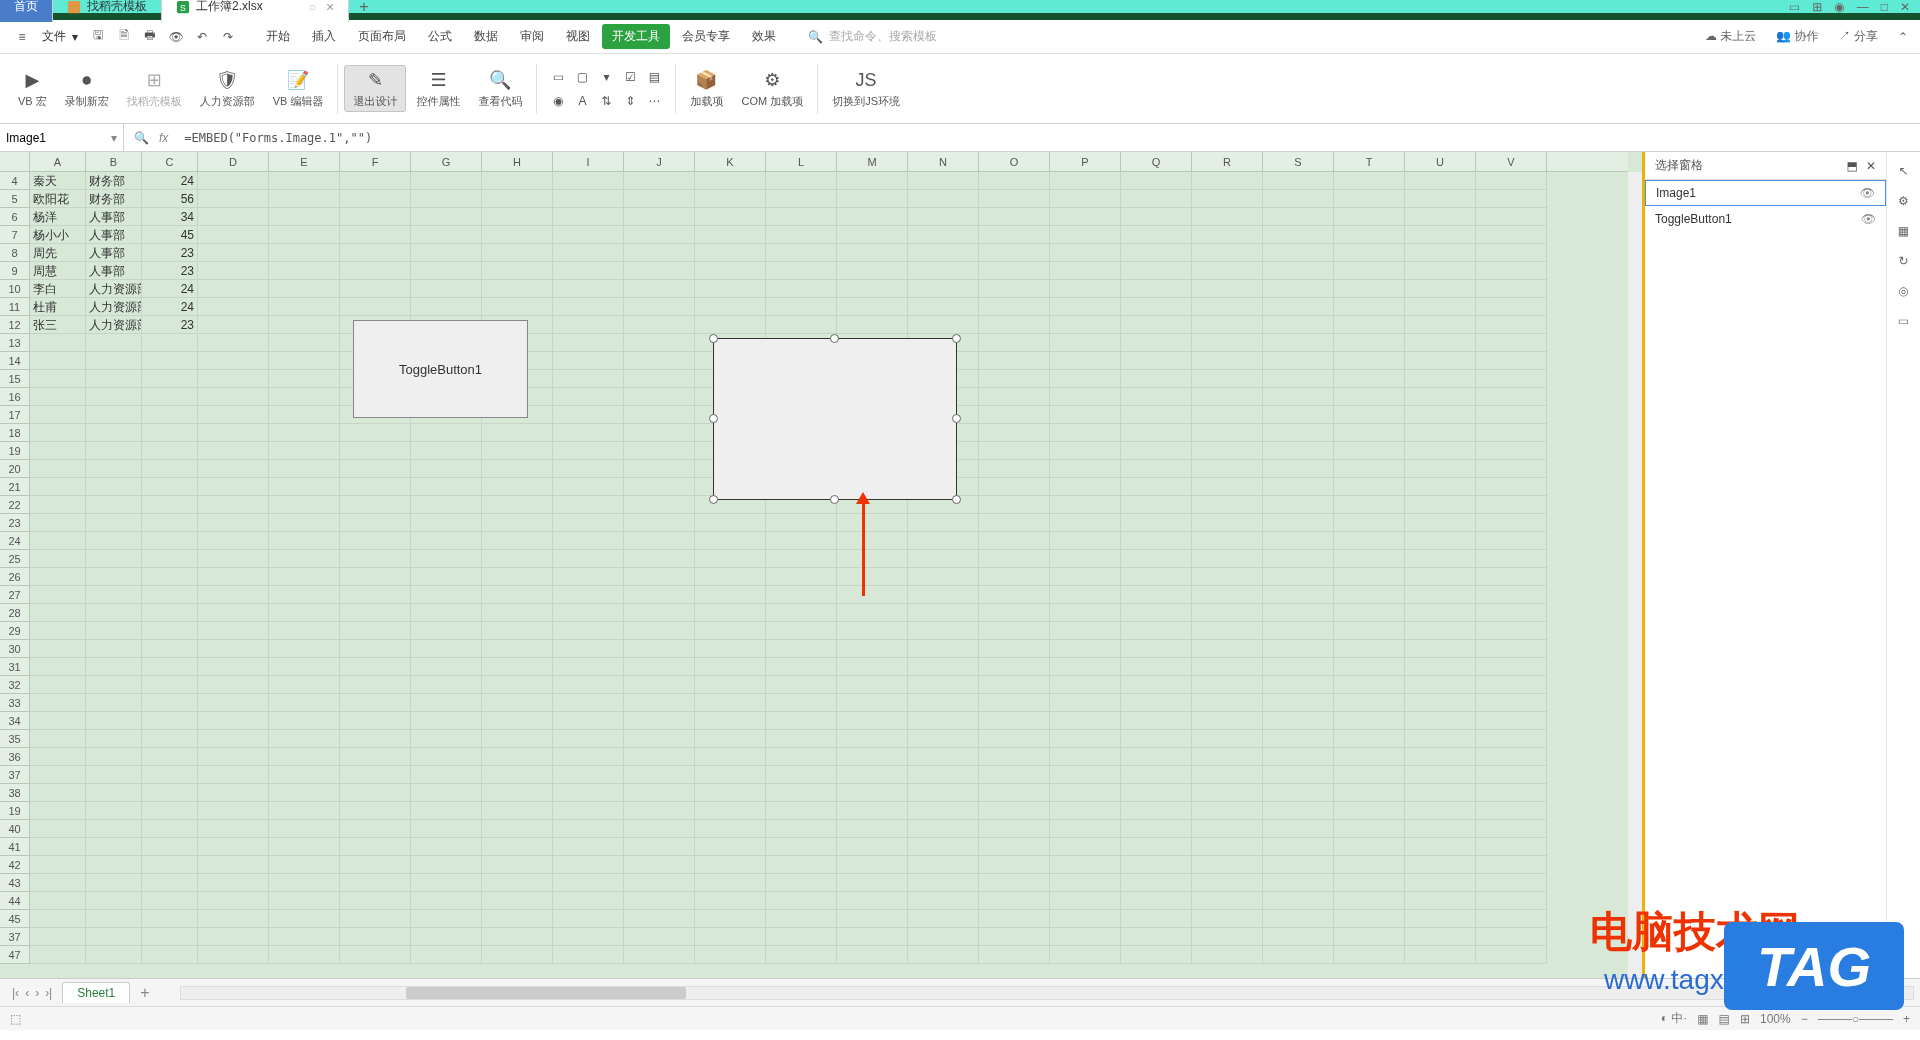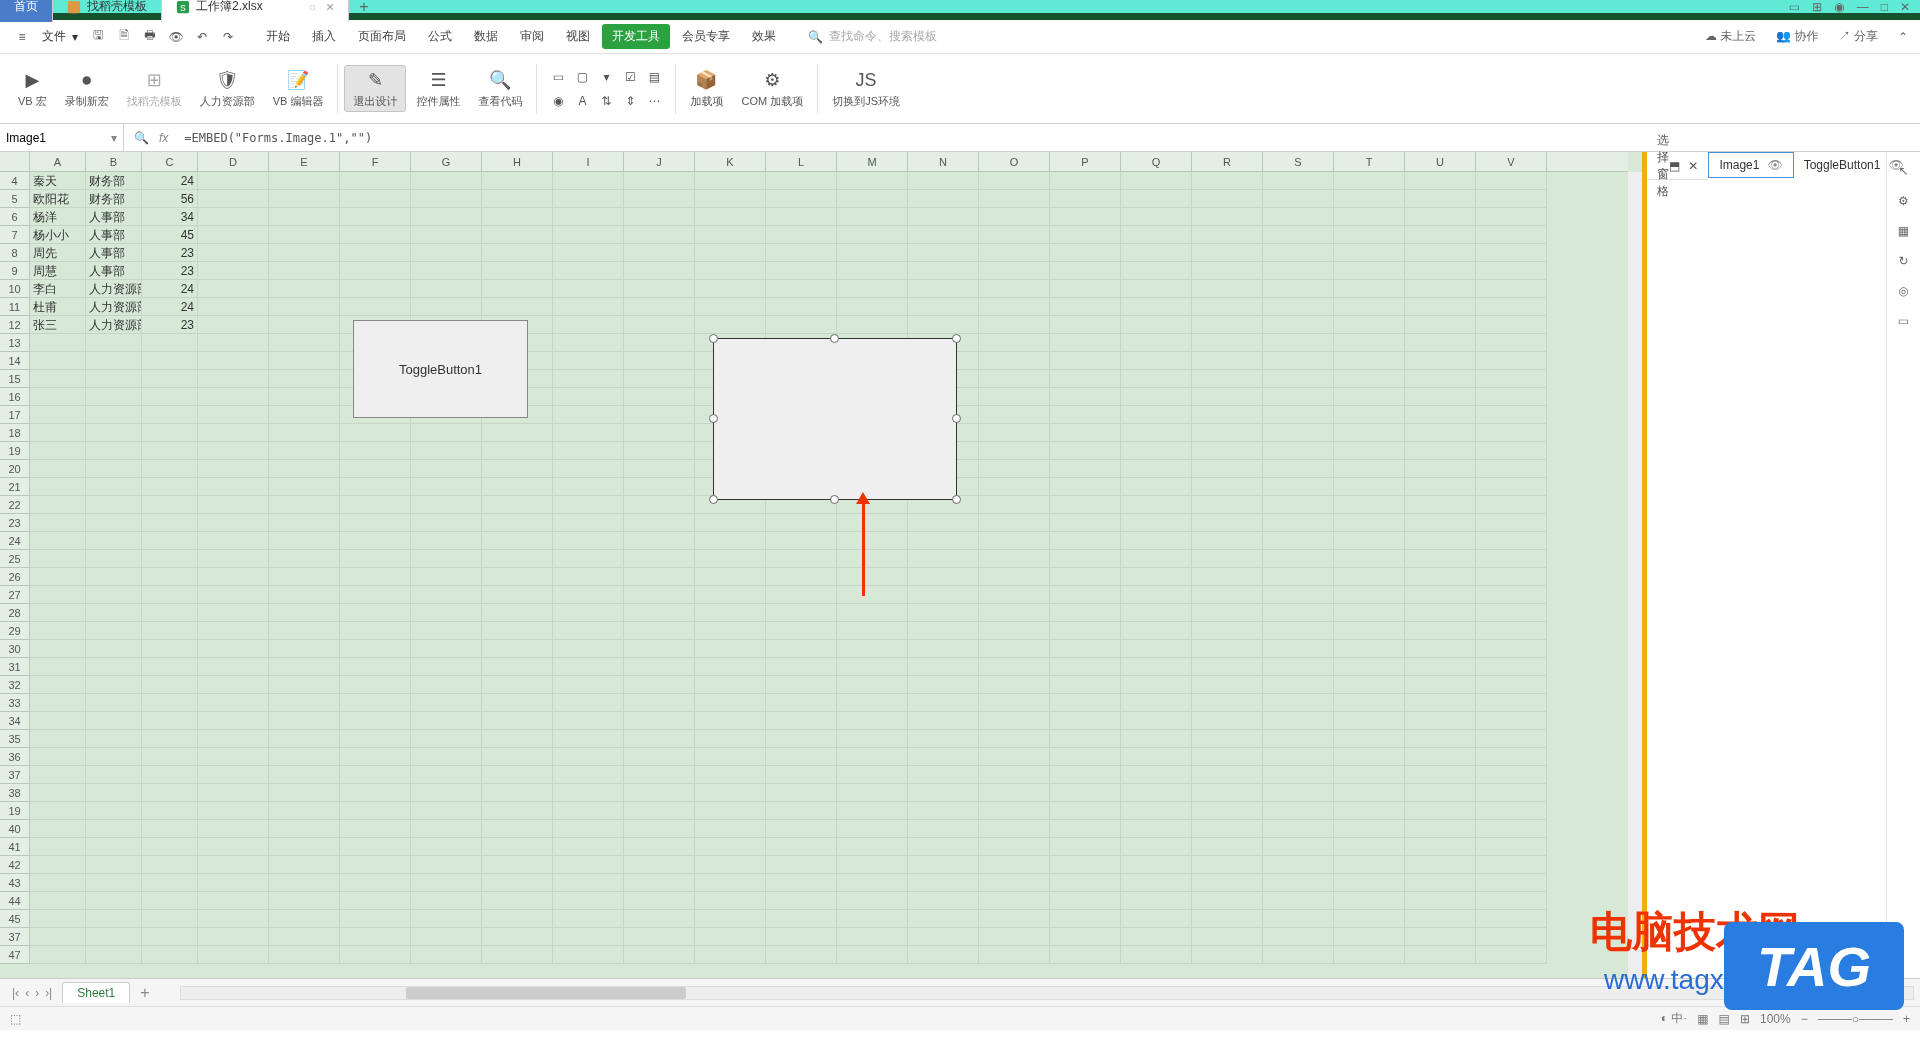--- a/index.html
+++ b/index.html
@@ -41,21 +41,21 @@
 .fbar { height:28px; display:flex; align-items:center; border-bottom:1px solid #d0d0d0; }
 .name-box { width:124px; height:100%; border-right:1px solid #d0d0d0; display:flex; align-items:center; padding:0 6px; }
 .name-box input { border:none; width:100%; font-size:12px; outline:none; }
 .name-box .dd { color:#888; }
 .fbar-icons { display:flex; align-items:center; gap:10px; padding:0 10px; color:#888; }
 .formula-input { flex:1; padding:0 6px; font-family:monospace; color:#555; }
 
 
 .main { display:flex; height:calc(1040px - 30px - 34px - 70px - 28px - 28px - 24px); }
 .sheet-area { flex:1; position:relative; overflow:hidden; background:#d7e8d7; }
-.right-panel { width:244px; border-left:5px solid #eab308; background:#fff; display:flex; flex-direction:row; }
+.right-panel { width:244px; border-left:3px solid #eab308; background:#fff; display:flex; flex-direction:column; }
 .right-icons { width:34px; border-left:1px solid #e6e6e6; display:flex; flex-direction:column; align-items:center; gap:16px; padding-top:12px; color:#666; }
 
 
 .col-headers { height:20px; display:flex; background:#e3efe3; border-bottom:1px solid #b8c8b8; position:absolute; top:0; left:0; right:14px; z-index:5; }
 .corner { width:30px; border-right:1px solid #b8c8b8; background:#e3efe3; }
 .ch { width:71px; border-right:1px solid #b8c8b8; text-align:center; line-height:20px; color:#555; font-size:11px; }
 .ch.narrow { width:56px; }
 .row-headers { position:absolute; top:20px; left:0; width:30px; background:#e3efe3; z-index:4; }
 .rh { height:18px; border-bottom:1px solid #b8c8b8; border-right:1px solid #b8c8b8; text-align:center; line-height:18px; color:#555; font-size:11px; }
 .cells { position:absolute; top:20px; left:30px; right:14px; bottom:0; }

